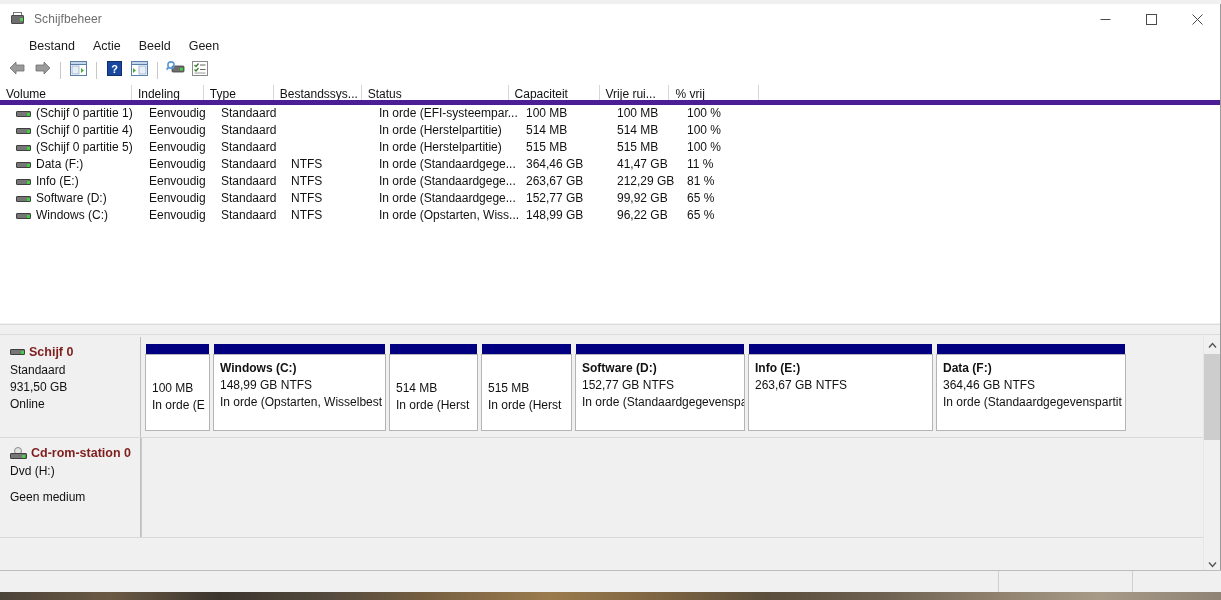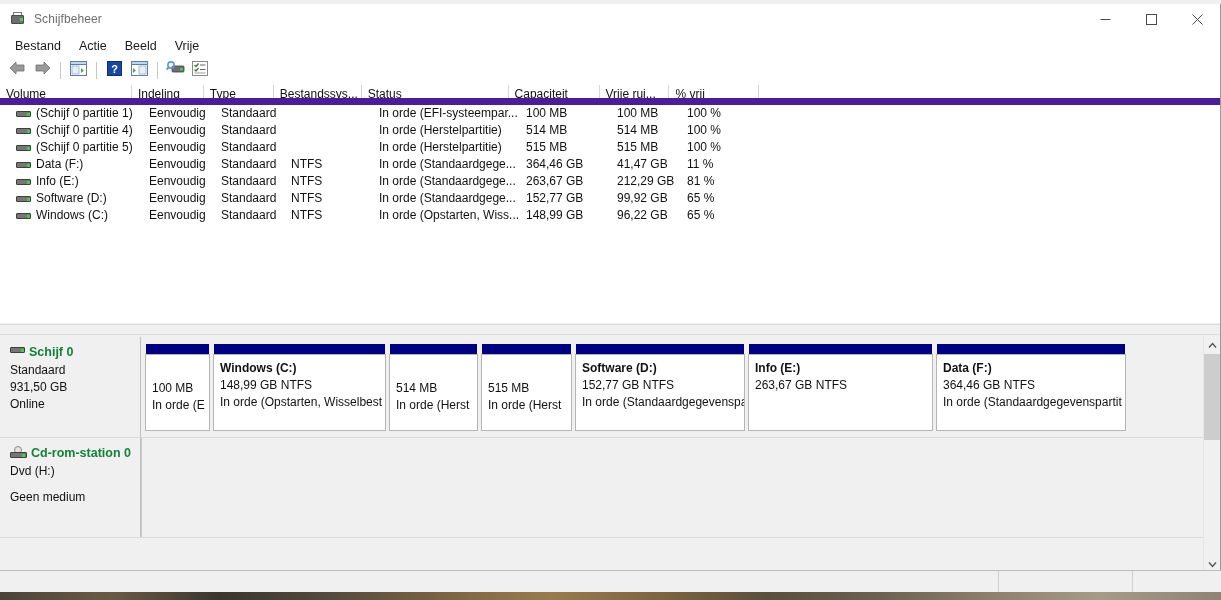--- a/index.html
+++ b/index.html
@@ -91,21 +91,21 @@
     color: #4a4a4a;
   }
   .win-btn svg { display: block; }
 
   
   .menubar {
     height: 23px;
     background: #ffffff;
     display: flex;
     align-items: center;
-    padding-left: 6px;
+    padding-left: 20px;
     flex: none;
   }
   .menu-item {
     font-size: 12.5px;
     color: #1a1a1a;
     padding: 3px 9px;
     line-height: 14px;
   }
 
   
@@ -138,21 +138,21 @@
     height: 237px;
     flex: none;
     background: #ffffff;
     border-top: 1px solid #ffffff;
     overflow: hidden;
   }
   .lv-header {
     display: flex;
     height: 20px;
     background: #ffffff;
-    border-bottom: 7px solid #4c1d95;
+    border-bottom: 5px solid #4c1d95;
     box-sizing: border-box;
   }
   .lv-th {
     font-size: 12px;
     color: #111;
     padding: 2px 0 0 6px;
     box-sizing: border-box;
     border-right: 1px solid #d6d6d6;
     overflow: hidden;
     white-space: nowrap;
@@ -238,23 +238,24 @@
   .disk-info {
     width: 141px;
     flex: none;
     background: #f0f0f0;
     border-right: 1px solid #c0c0c0;
     box-sizing: border-box;
     padding: 8px 0 0 10px;
   }
   .disk-title {
     display: flex;
+    align-items: center;
     font-size: 12.5px;
     font-weight: bold;
-    color: #15803d;
+    color: #7f1d1d;
     margin-bottom: 3px;
   }
   .disk-title .drv-icon { margin-right: 4px; }
   .cd-icon {
     position: relative;
     width: 17px; height: 13px;
     margin-right: 4px;
     flex: none;
   }
   .cd-icon .cbody {
@@ -458,21 +459,21 @@
               <line x1="10.5" y1="0.5" x2="0.5" y2="10.5" stroke="currentColor" stroke-width="1"></line>
             </svg>
         </div>
       </div>
     </div>
 
     <div class="menubar">
       <div class="menu-item">Bestand</div>
       <div class="menu-item">Actie</div>
       <div class="menu-item">Beeld</div>
-      <div class="menu-item">Vrije</div>
+      <div class="menu-item">Geen</div>
     </div>
 
     <div class="toolbar">
 
       <div class="tb-btn">
         <span>
           <svg width="17" height="14" viewBox="0 0 17 14">
             <path d="M7 1 L1 7 L7 13 L7 10 L15 10 L15 4 L7 4 Z" fill="#9a9a9a" stroke="#6e6e6e" stroke-width="0.8" stroke-linejoin="round"></path>
           </svg>
         </span>

